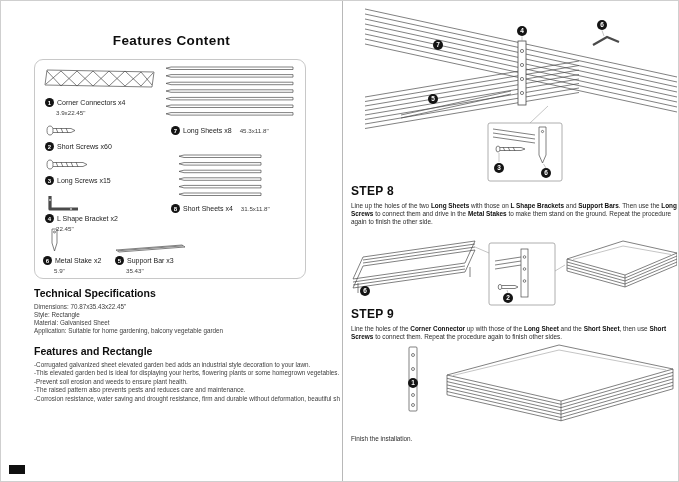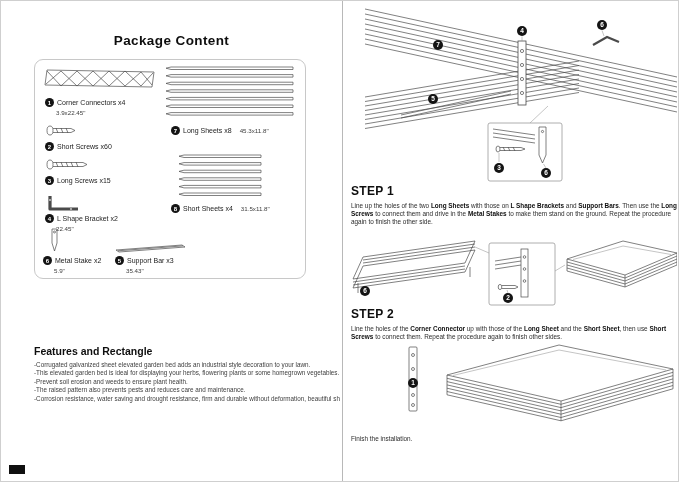--- a/index.html
+++ b/index.html
@@ -29,21 +29,21 @@
   .badge-c { fill:#141414; }
   .badge-t { fill:#ffffff; font-family:"Liberation Sans",sans-serif; font-size:6.5px; font-weight:bold; text-anchor:middle; }
   .brand { position:absolute; left:8px; top:464px; width:16px; height:9px; background:#101010; }
 </style>
 </head>
 <body>
 
 <div class="page">
   <div class="vdiv"></div>
 
-  <div class="title">Package Content</div>
+  <div class="title">Features Content</div>
 
   <div class="parts-box">
 
     <svg class="illus" style="left:8px; top:6px" width="115" height="26" viewBox="0 0 115 26">
       <g class="ln">
         <polygon points="4,4 111,6 109,21 2,19"></polygon>
         <path d="M4,5 L18,20 L34,5 L50,20 L66,5 L82,20 L98,6 L109,19"></path>
         <path d="M3,18 L18,5 L34,20 L50,5 L66,20 L82,5 L98,20 L110,7"></path>
       </g>
     </svg>
@@ -144,20 +144,27 @@
                  M7,41 L84,41 M7,43.5 L84,43.5 M7,41 L2,42.2 L7,43.5 M84,41 L84,43.5"></path>
       </g>
     </svg>
     <div class="part" style="left:136px; top:144px">
       <span class="pnum">8</span>
       <span>Short Sheets x4</span>
       <span class="pdim">31.5x11.8"</span>
     </div>
   </div>
 
+  <div class="specs">
+    <div class="sec-h">Technical Specifications</div>
+    <div class="tiny">Dimensions: 70.87x35.43x22.45"</div>
+    <div class="tiny">Style: Rectangle</div>
+    <div class="tiny">Material: Galvanised Sheet</div>
+    <div class="tiny">Application: Suitable for home gardening, balcony vegetable garden</div>
+  </div>
 
   <div class="features">
     <div class="sec-h">Features and Rectangle</div>
     <div class="tiny">-Corrugated galvanized sheet elevated garden bed adds an industrial style decoration to your lawn.</div>
     <div class="tiny">-This elevated garden bed is ideal for displaying your herbs, flowering plants or some homegrown vegetables.</div>
     <div class="tiny">-Prevent soil erosion and weeds to ensure plant health.</div>
     <div class="tiny">-The raised pattern also prevents pests and reduces care and maintenance.</div>
     <div class="tiny">-Corrosion resistance, water saving and drought resistance, firm and durable without deformation, beautiful shape</div>
   </div>
 
@@ -215,21 +222,21 @@
         <circle class="badge-c" cx="150" cy="163" r="5"></circle>
         <text class="badge-t" x="150" y="165.4">3</text>
       </g>
     <g>
         <circle class="badge-c" cx="197" cy="168" r="5"></circle>
         <text class="badge-t" x="197" y="170.4">6</text>
       </g>
   </svg>
 
   <div class="step" style="left:350px; top:183px">
-    <div class="step-h">STEP 1</div>
+    <div class="step-h">STEP 8</div>
     <p class="step-p"><span>Line up the holes of the two </span><span class="b">Long Sheets</span><span> with those on </span><span class="b">L Shape Brackets</span><span> and </span><span class="b">Support Bars</span><span>. Then use the </span><span class="b">Long Screws</span><span> to connect them and drive in the </span><span class="b">Metal Stakes</span><span> to make them stand on the ground. Repeat the procedure again to finish the other side.</span></p>
   </div>
 
   <svg class="diag" style="left:348px; top:230px" width="328" height="76" viewBox="0 0 328 76">
     <g class="ln">
 
       <path d="M14,26 L126,10 M14,29 L126,13 M14,32 L126,16 M14,35 L126,19"></path>
       <path d="M4,48 L116,32 M4,51 L116,35 M4,54 L116,38 M4,57 L116,41"></path>
       <path d="M14,26 L4,48 M126,10 L116,32 M14,35 L4,57 M126,19 L116,41"></path>
       <path d="M9,52 L9,62 M121,36 L121,46"></path>
@@ -258,21 +265,21 @@
         <circle class="badge-c" cx="16" cy="60" r="5"></circle>
         <text class="badge-t" x="16" y="62.4">6</text>
       </g>
     <g>
         <circle class="badge-c" cx="159" cy="67" r="5"></circle>
         <text class="badge-t" x="159" y="69.4">2</text>
       </g>
   </svg>
 
   <div class="step" style="left:350px; top:306px">
-    <div class="step-h">STEP 2</div>
+    <div class="step-h">STEP 9</div>
     <p class="step-p"><span>Line the holes of the </span><span class="b">Corner Connector</span><span> up with those of the </span><span class="b">Long Sheet</span><span> and the </span><span class="b">Short Sheet</span><span>, then use </span><span class="b">Short Screws</span><span> to connect them. Repeat the procedure again to finish other sides.</span></p>
   </div>
 
   <svg class="diag" style="left:388px; top:332px" width="288" height="100" viewBox="0 0 288 100">
     <g class="ln">
 
       <rect x="20" y="14" width="8" height="64" rx="1" fill="#ffffff"></rect>
       <circle cx="24" cy="22" r="1.5"></circle>
         <circle cx="24" cy="36" r="1.5"></circle>
         <circle cx="24" cy="62" r="1.5"></circle>

